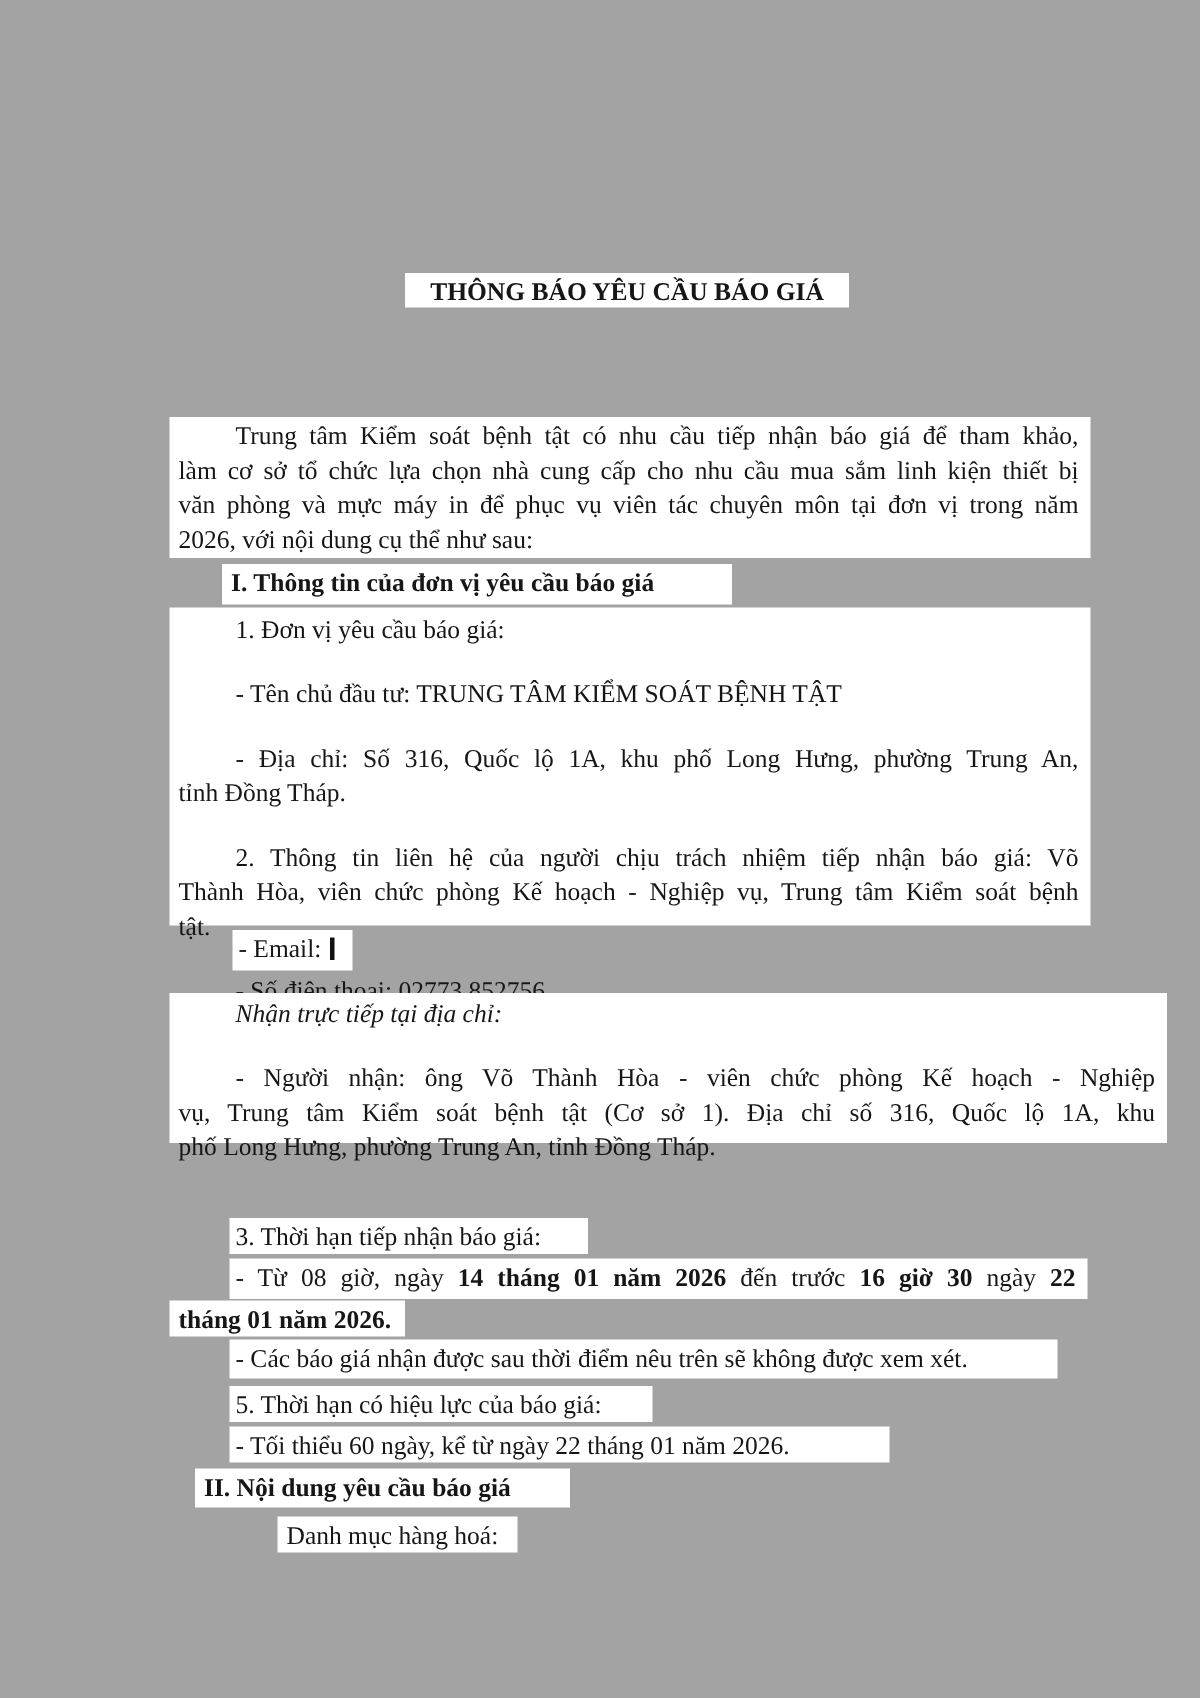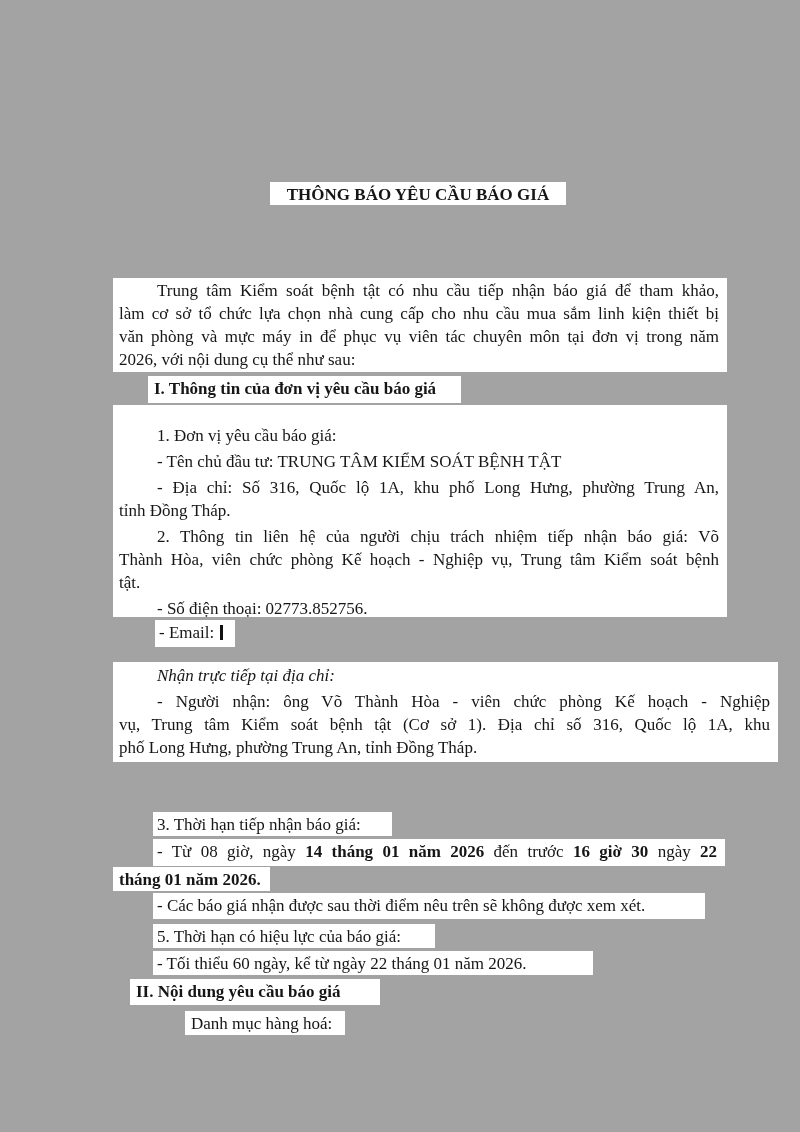--- a/index.html
+++ b/index.html
@@ -7,42 +7,42 @@
         font-family:"Liberation Serif","DejaVu Serif",serif;}
   .box{position:absolute;background:#fff;color:#161616;
        font-size:17px;line-height:23px;box-sizing:border-box;
        padding:1px 8px 0 6px;white-space:nowrap;}
   .wrap{white-space:normal;}
   .jl{text-align:justify;text-align-last:justify;}
   .ind{text-indent:38px;}
   .b{font-weight:bold;}
   .i{font-style:italic;}
   .para{margin:0;}
-  .para + .para{margin-top:3px;}
+  .para + .para{margin-top:20px;}
   .center{text-align:center;padding:1px 4px 0 4px;}
   .redact-mark{display:inline-block;width:3px;height:15px;background:#111;
                vertical-align:-2px;margin-left:6px;}
 </style>
 </head>
 <body>
 
 <div class="page">
 
   <div class="box b center" style="left:270px;top:182px;width:296px;height:23px;">THÔNG BÁO YÊU CẦU BÁO GIÁ</div>
 
   <div class="box wrap" style="left:113px;top:278px;width:614px;height:94px;">
     <div class="jl ind">Trung tâm Kiểm soát bệnh tật có nhu cầu tiếp nhận báo giá để tham khảo,</div>
     <div class="jl">làm cơ sở tổ chức lựa chọn nhà cung cấp cho nhu cầu mua sắm linh kiện thiết bị</div>
     <div class="jl">văn phòng và mực máy in để phục vụ viên tác chuyên môn tại đơn vị trong năm</div>
     <div>2026, với nội dung cụ thể như sau:</div>
   </div>
 
-  <div class="box b" style="left:148px;top:376px;width:313px;height:27px;">I. Thông tin của đơn vị yêu cầu báo giá</div>
+  <div class="box b" style="left:148px;top:376px;width:340px;height:27px;">I. Thông tin của đơn vị yêu cầu báo giá</div>
 
-  <div class="box wrap" style="left:113px;top:405px;width:614px;height:212px;padding-top:19px;">
+  <div class="box wrap" style="left:113px;top:405px;width:614px;height:212px;padding-top:3px;">
     <div class="para ind">1. Đơn vị yêu cầu báo giá:</div>
     <div class="para ind">- Tên chủ đầu tư: TRUNG TÂM KIỂM SOÁT BỆNH TẬT</div>
     <div class="para">
       <div class="jl ind">- Địa chỉ: Số 316, Quốc lộ 1A, khu phố Long Hưng, phường Trung An,</div>
       <div>tỉnh Đồng Tháp.</div>
     </div>
     <div class="para">
       <div class="jl ind">2. Thông tin liên hệ của người chịu trách nhiệm tiếp nhận báo giá: Võ</div>
       <div class="jl">Thành Hòa, viên chức phòng Kế hoạch - Nghiệp vụ, Trung tâm Kiểm soát bệnh</div>
       <div>tật.</div>

